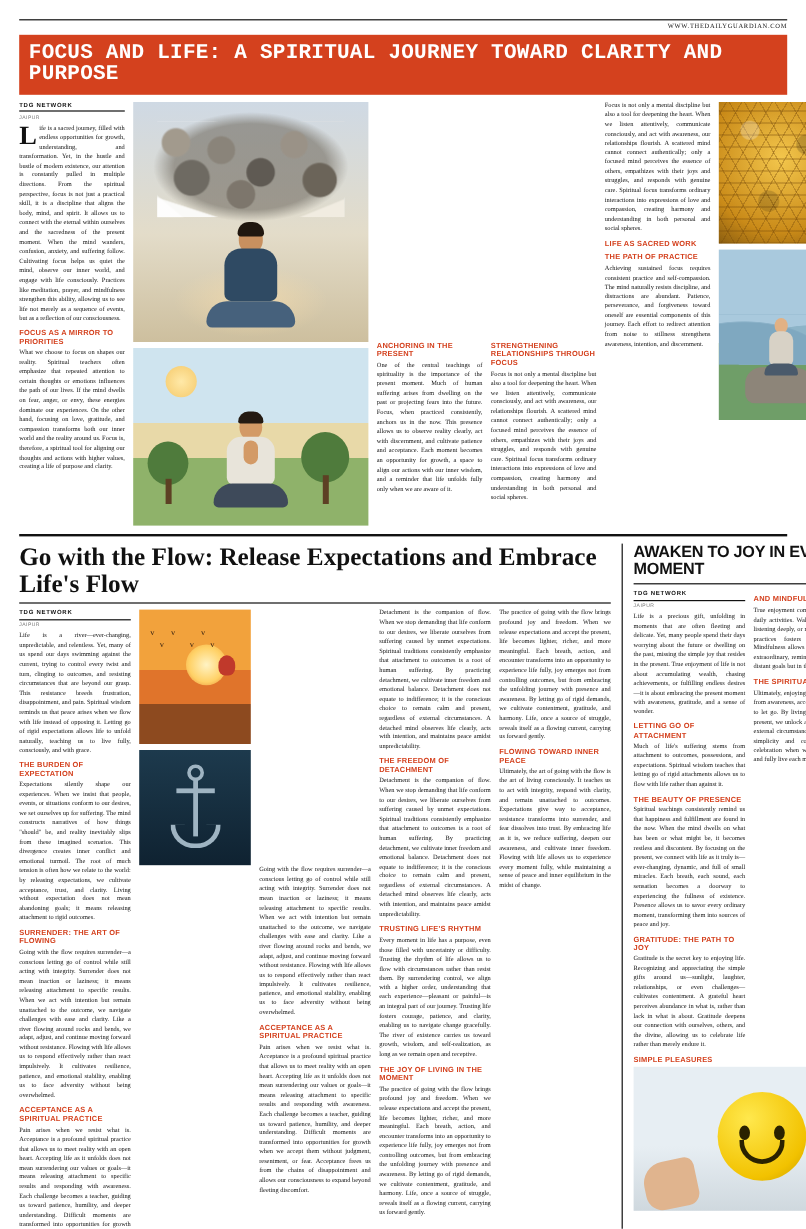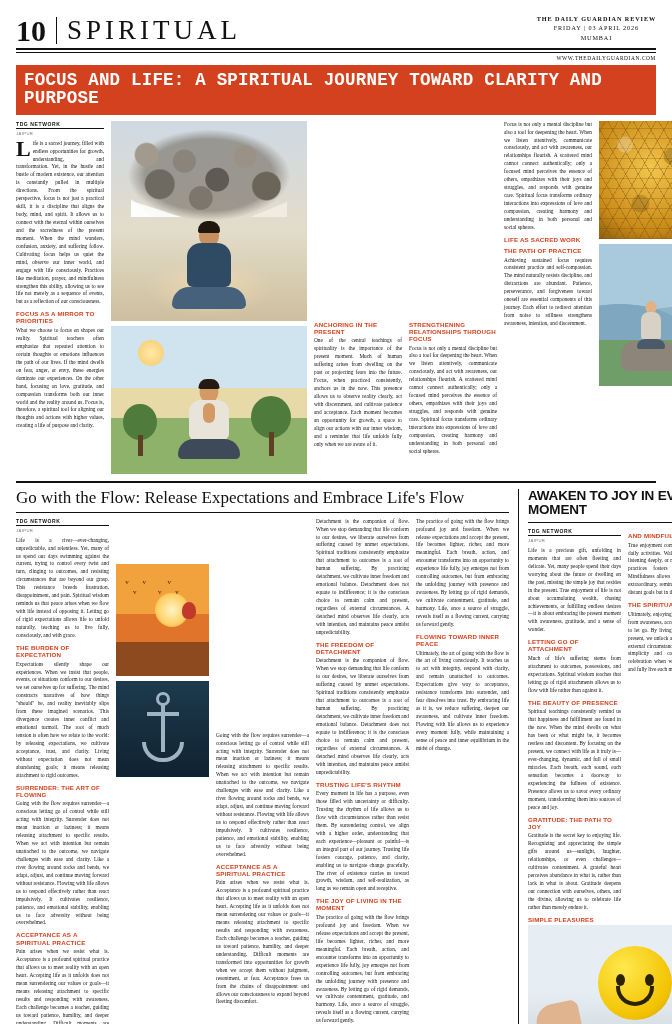--- a/index.html
+++ b/index.html
@@ -286,22 +286,22 @@
   .bottom {
     display: flex;
     gap: 9px;
   }
   .bottom-left { flex: 1 1 auto; }
   .vdiv { width: 0; border-left: 1px solid #111; }
   .bottom-right { width: 214px; flex: 0 0 214px; }
 
   .feature-title {
     font-family: "Liberation Serif", serif;
-    font-size: 17px;
-    font-weight: normal;
+    font-size: 21px;
+    font-weight: bold;
     line-height: 1.06;
     margin: 0 0 5px 0;
   }
   .feature-title-sm {
     font-family: "Liberation Sans", sans-serif;
     font-size: 13.5px;
     font-weight: bold;
     line-height: 1.05;
     margin: 0 0 5px 0;
     text-transform: uppercase;
@@ -309,21 +309,20 @@
   }
 
   .bl-cols { display: flex; gap: 7px; }
   .bl-c { width: 93px; flex: 0 0 93px; }
   .bl-c-last { flex: 1 1 auto; }
 
   
   .art-sunrise {
     height: 112px;
     background: linear-gradient(180deg,#f2a23c 0 45%, #e0742b 45% 70%, #8d4a1f 70% 100%);
-    margin-top: 46px;
   }
   .art-sunrise .sun {
     position: absolute; left: 42%; top: 26%; width: 34px; height: 34px; border-radius: 50%;
     background: radial-gradient(circle, #fff3c4, #ffd166 60%, rgba(255,209,102,0) 100%);
   }
   .art-sunrise .birds {
     position: absolute; left: 10%; top: 12%; width: 80%; height: 40%;
     color: #3a2412; font-size: 7px; line-height: 10px; letter-spacing: 6px;
   }
   .art-sunrise .balloon {
@@ -367,29 +366,20 @@
     position: absolute; left: 4%; bottom: 2%; width: 44px; height: 40px;
     background: #e0b48e; border-radius: 18px 8px 10px 14px; transform: rotate(-12deg);
   }
   .imgspace { margin-bottom: 5px; }
 </style>
 </head>
 <body>
 
 <div class="page">
 
-  <div class="masthead">
-    <div class="page-num">10</div>
-    <div class="section-title">SPIRITUAL</div>
-    <div class="masthead-meta">
-      <div class="m1">THE DAILY GUARDIAN REVIEW</div>
-      <div class="m2">FRIDAY | 03 APRIL 2026</div>
-      <div class="m3">MUMBAI</div>
-    </div>
-  </div>
   <div class="masthead-rule">
     <span>WWW.THEDAILYGUARDIAN.COM</span>
   </div>
 
   <div class="headline-band">
     <h1>FOCUS AND LIFE: A SPIRITUAL JOURNEY TOWARD CLARITY AND PURPOSE</h1>
   </div>
 
   <div class="top-story">
 

